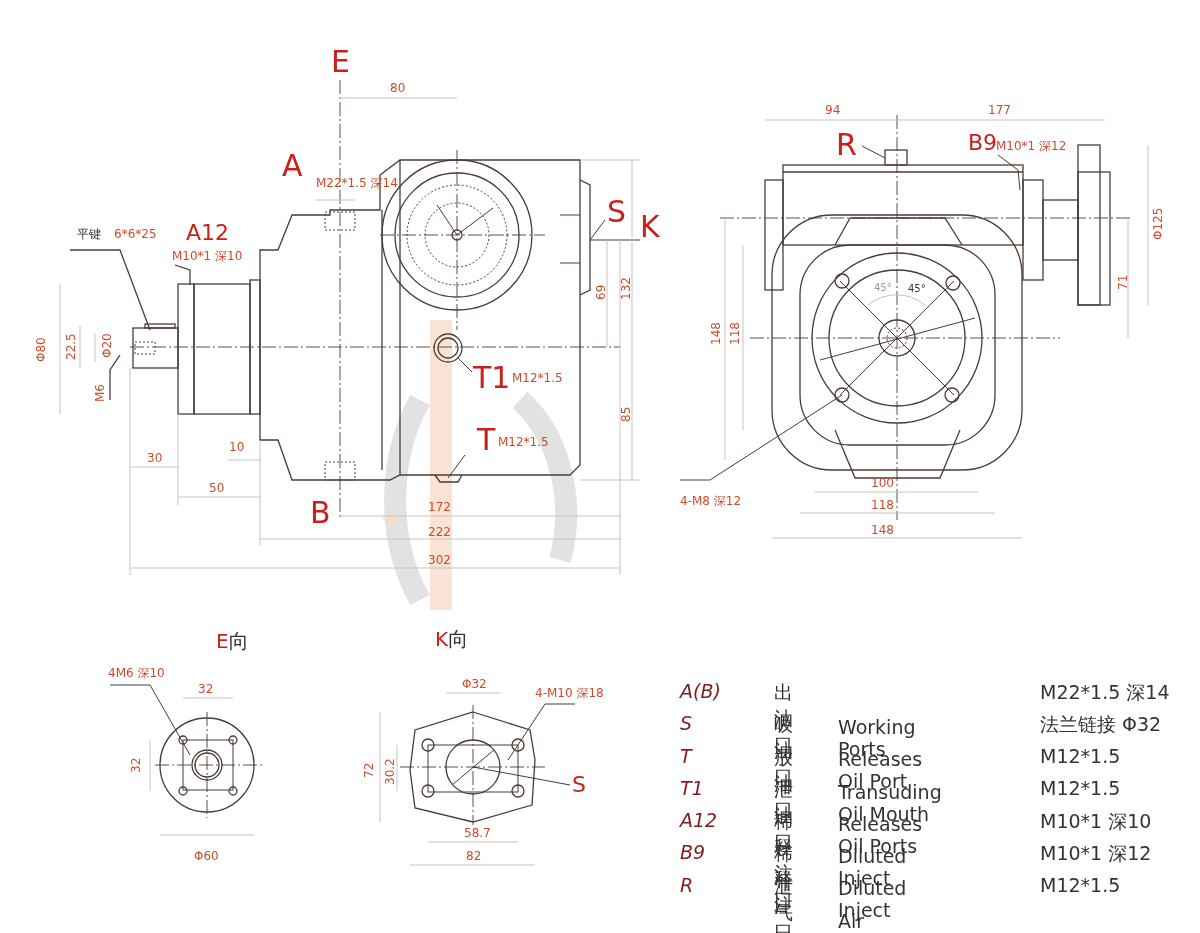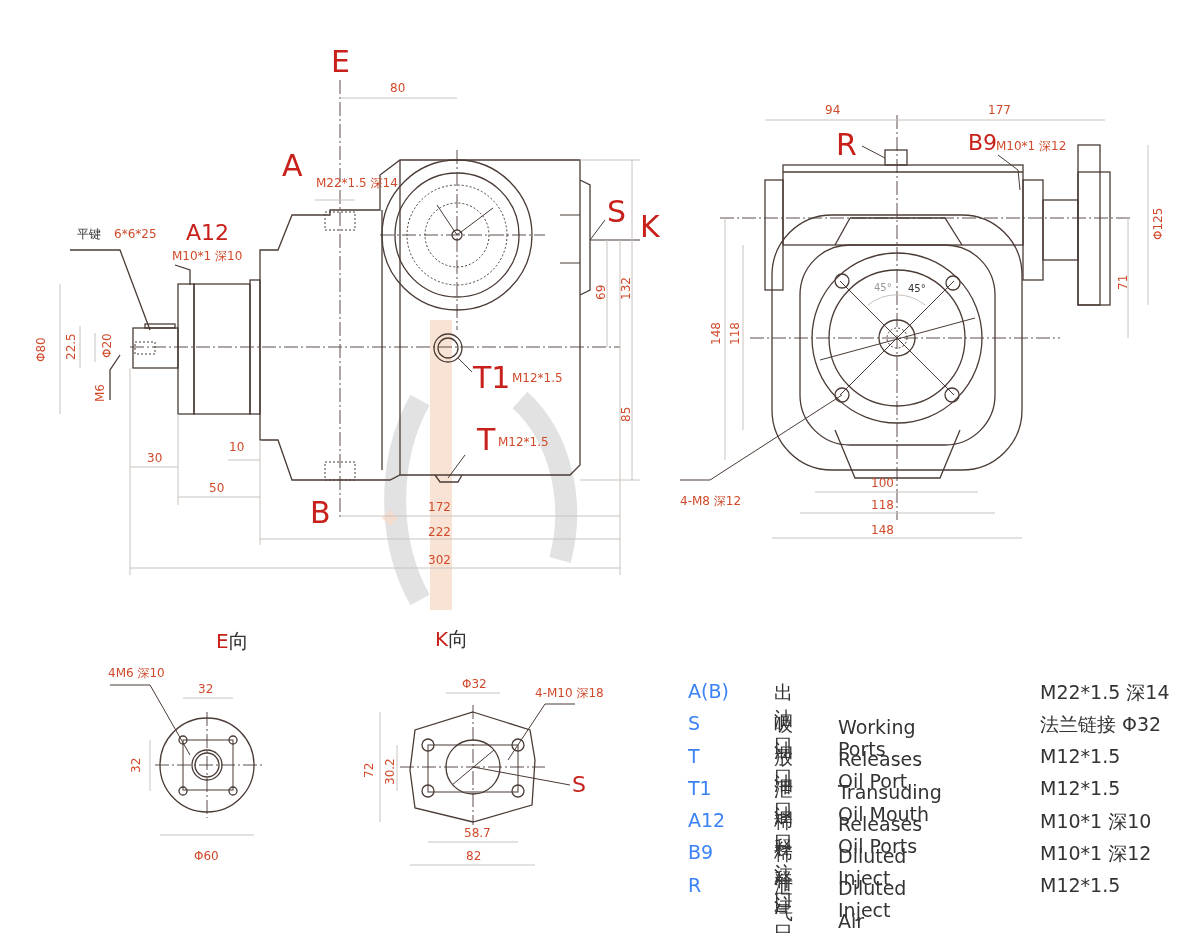--- a/index.html
+++ b/index.html
@@ -13,21 +13,21 @@
   .dot { stroke:#4a3b35; stroke-width:1; fill:none; stroke-dasharray:2 2; }
   .dimtxt { fill:#d04a2a; font-size:12px; font-family:"DejaVu Sans", sans-serif; }
   .lbl { fill:#c8201a; font-size:30px; font-family:"DejaVu Sans", sans-serif; }
   .lblm { fill:#c8201a; font-size:22px; font-family:"DejaVu Sans", sans-serif; }
   .blk { fill:#333; font-size:12px; font-family:"DejaVu Sans", sans-serif; }
   .wm { fill:none; stroke:#d8d8d8; stroke-width:22; opacity:0.75; }
   .wmo { fill:#f8dccb; opacity:0.8; }
   
   .legend { position:absolute; left:676px; top:680px; font-size:19px; color:#333; }
   .legend .row { position:relative; height:32.3px; }
-  .legend .c1 { position:absolute; left:12px; color:#3b82f6; }
+  .legend .c1 { position:absolute; left:4px; color:#7f1d1d;font-style:italic; }
   .legend .c2 { position:absolute; left:58px;margin-left:40px; }
   .legend .c3 { position:absolute; left:162px;margin-top:36px; }
   .legend .c4 { position:absolute; left:364px; white-space:nowrap; }
   .view-title { position:absolute; font-size:20px; color:#333; }
   .view-title .ltr { color:#c8201a; }
 </style>
 </head>
 <body>
 
 <svg id="drawing" width="1200" height="933" viewBox="0 0 1200 933">

